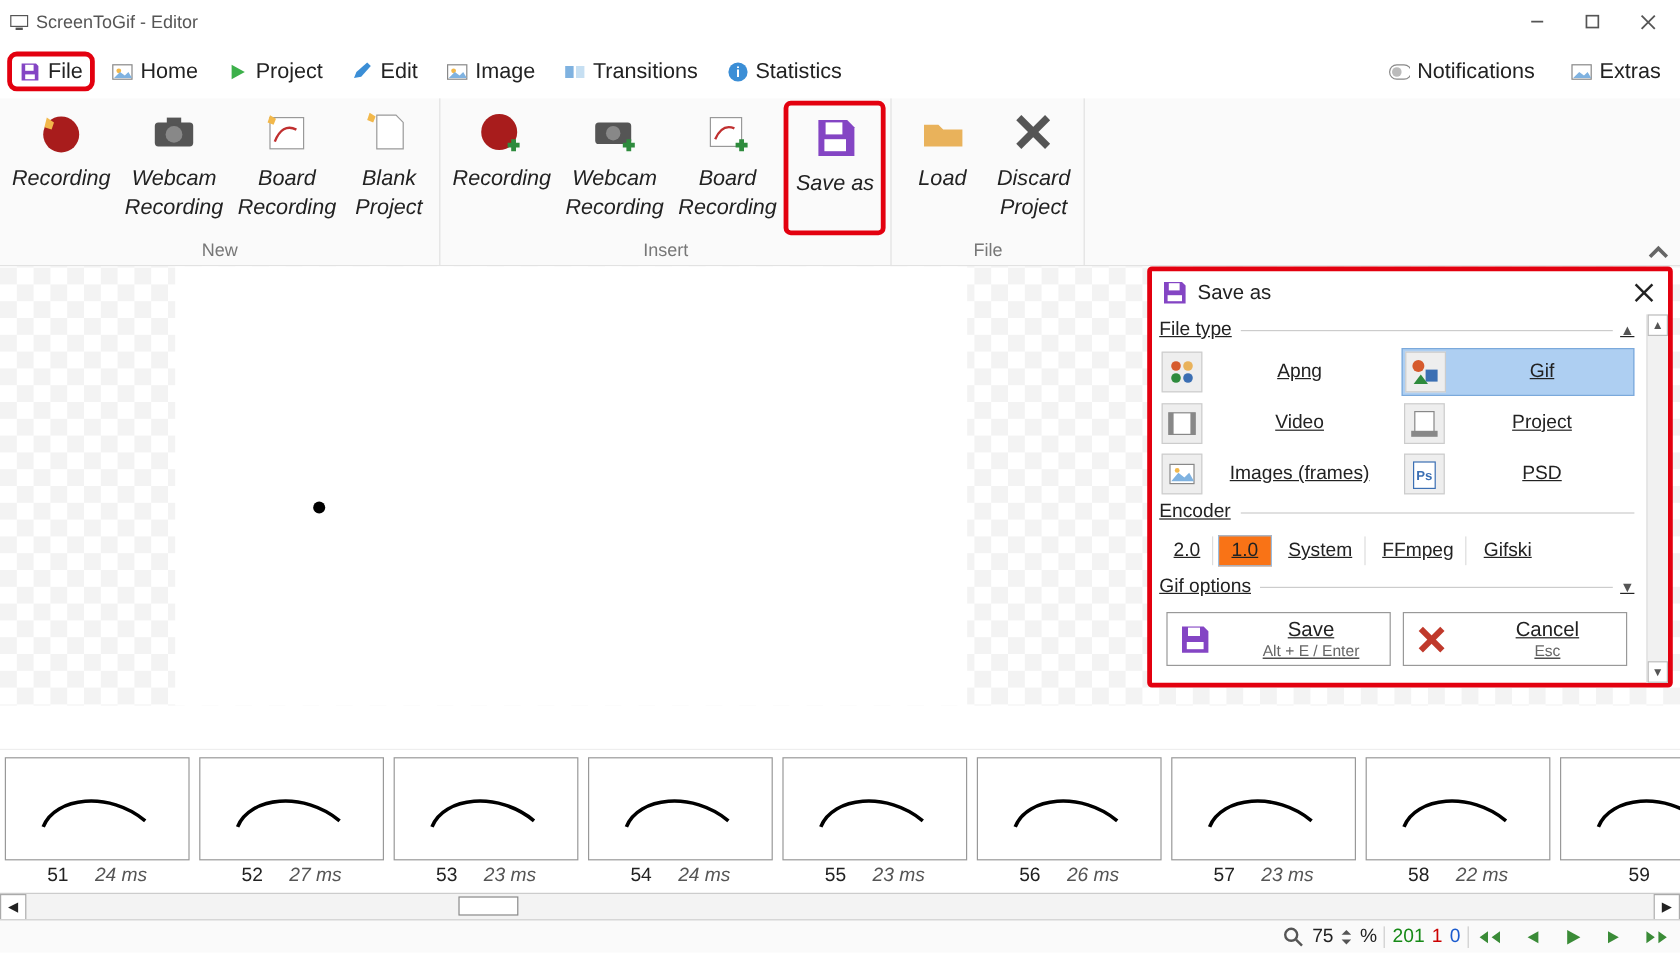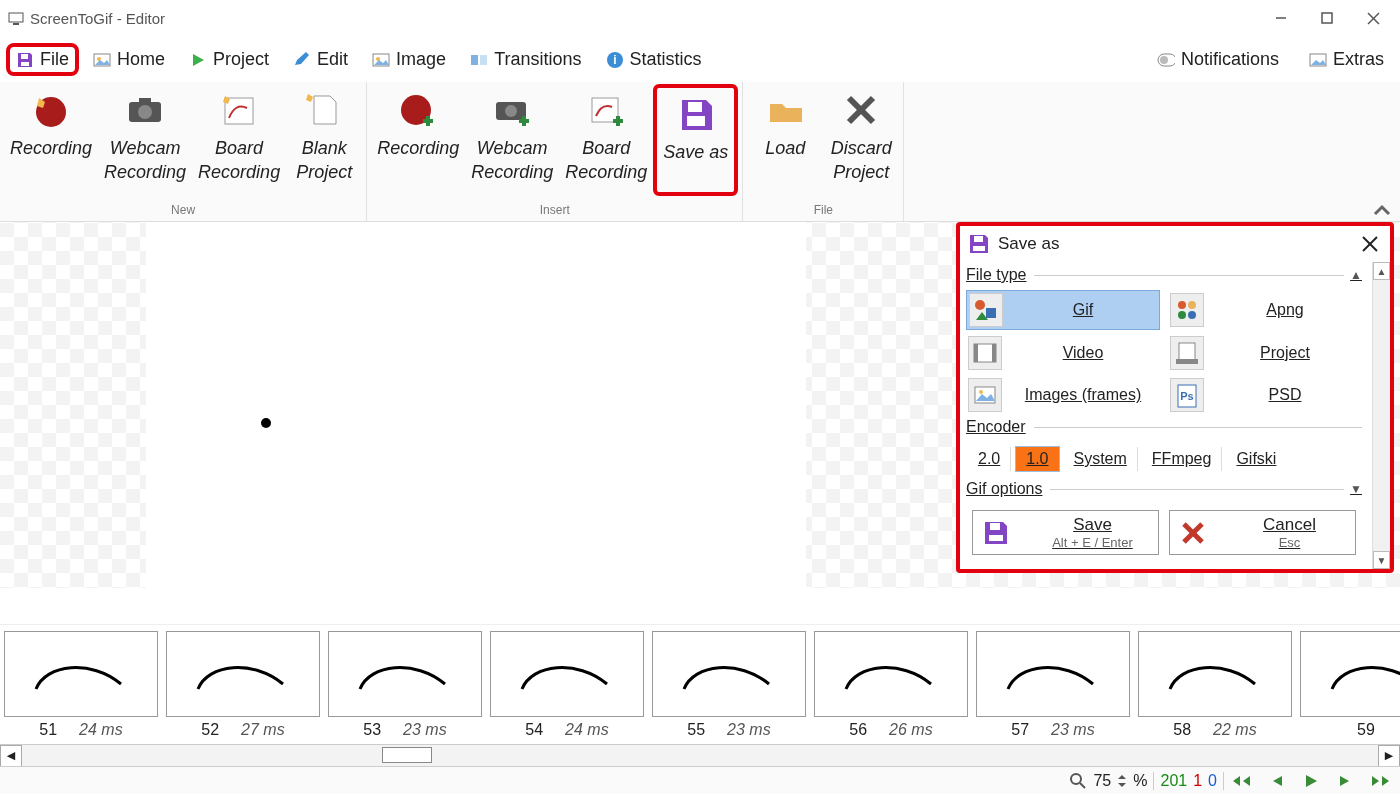--- a/index.html
+++ b/index.html
@@ -17,21 +17,21 @@
 .hl-red { border:4px solid #e3000f; border-radius:8px; padding:2px 6px !important; }
 .menu-right { display:flex; align-items:center; gap:10px; }
 .menu-right .menu-item { font-size:18px; }
 .ribbon { display:flex; height:140px; border-bottom:1px solid #ddd; background:#fafafa; position:relative; }
 .ribbon-group { display:flex; flex-direction:column; align-items:center; padding:2px 4px 0; border-right:1px solid #e2e2e2; }
 .ribbon-group:last-child { border-right:none; }
 .ribbon-row { display:flex; align-items:flex-start; gap:0;font-style:italic; }
 .rbtn { display:flex; flex-direction:column; align-items:center; justify-content:flex-start; padding:4px 6px 0; min-width:76px; }
 .rbtn .ricon { width:44px; height:44px; display:flex; align-items:center; justify-content:center; margin-bottom:4px; }
 .rbtn .rlabel { font-size:18px; text-align:center; line-height:1.35; min-height:52px; }
-.group-label { font-size:12px; color:#777; margin-top:auto; padding-bottom:4px; }
+.group-label { font-size:15px; color:#777; margin-top:auto; padding-bottom:4px; }
 .hl-red-ribbon { border:4px solid #e3000f; border-radius:6px; }
 .chev-toggle { position:absolute; right:6px; bottom:2px; width:24px; height:18px; display:flex; align-items:center; justify-content:center; color:#666; }
 .canvas-area { flex:1; position:relative; background: repeating-conic-gradient(#f3f3f3 0% 25%, #fff 0% 50%) 50% / 28px 28px; display:flex; }
 .canvas { width:660px; background:#fff; margin-left:146px; position:relative; }
 .dot { position:absolute; width:10px; height:10px; background:#000; border-radius:50%; left:115px; top:196px; }
 .save-panel { position:absolute; right:6px; top:0; width:438px; background:#fff; border:4px solid #e3000f; border-radius:4px; display:flex; flex-direction:column; }
 .sp-header { display:flex; align-items:center; justify-content:space-between; padding:6px 8px; }
 .sp-header-left { display:flex; align-items:center; gap:8px; font-size:17px; }
 .sp-close { width:24px; height:24px; display:flex; align-items:center; justify-content:center; }
 .sp-body { display:flex; gap:4px; }
@@ -341,40 +341,40 @@
       </div>
     </div>
     <div class="sp-body">
       <div class="sp-scroll">
         <div class="section-head">
           <span class="sh-label">File type</span>
           <hr>
             <span class="sh-chev">▲</span>
         </div>
         <div class="filetype-grid">
-          <div class="ft-item selected">
-            <div class="ft-icon">
-                <svg width="28" height="28">
-                  <circle cx="8" cy="9" r="5" fill="#d65b2e"></circle>
-                  <rect x="14" y="12" width="10" height="10" fill="#3b6fb3"></rect>
-                  <path d="M4 24l6-8 6 8z" fill="#2e8b3d"></path>
-                </svg>
-              </div>
-            <span class="ft-label">Gif</span>
-          </div>
           <div class="ft-item">
             <div class="ft-icon">
                 <svg width="28" height="28">
                   <circle cx="9" cy="9" r="4" fill="#d65b2e"></circle>
                   <circle cx="19" cy="9" r="4" fill="#e9b25b"></circle>
                   <circle cx="9" cy="19" r="4" fill="#2e8b3d"></circle>
                   <circle cx="19" cy="19" r="4" fill="#3b6fb3"></circle>
                 </svg>
               </div>
             <span class="ft-label">Apng</span>
+          </div>
+          <div class="ft-item selected">
+            <div class="ft-icon">
+                <svg width="28" height="28">
+                  <circle cx="8" cy="9" r="5" fill="#d65b2e"></circle>
+                  <rect x="14" y="12" width="10" height="10" fill="#3b6fb3"></rect>
+                  <path d="M4 24l6-8 6 8z" fill="#2e8b3d"></path>
+                </svg>
+              </div>
+            <span class="ft-label">Gif</span>
           </div>
           <div class="ft-item">
             <div class="ft-icon">
                 <svg width="28" height="28">
                   <rect x="3" y="5" width="22" height="18" fill="#fff" stroke="#888"></rect>
                   <rect x="3" y="5" width="4" height="18" fill="#888"></rect>
                   <rect x="21" y="5" width="4" height="18" fill="#888"></rect>
                 </svg>
               </div>
             <span class="ft-label">Video</span>

